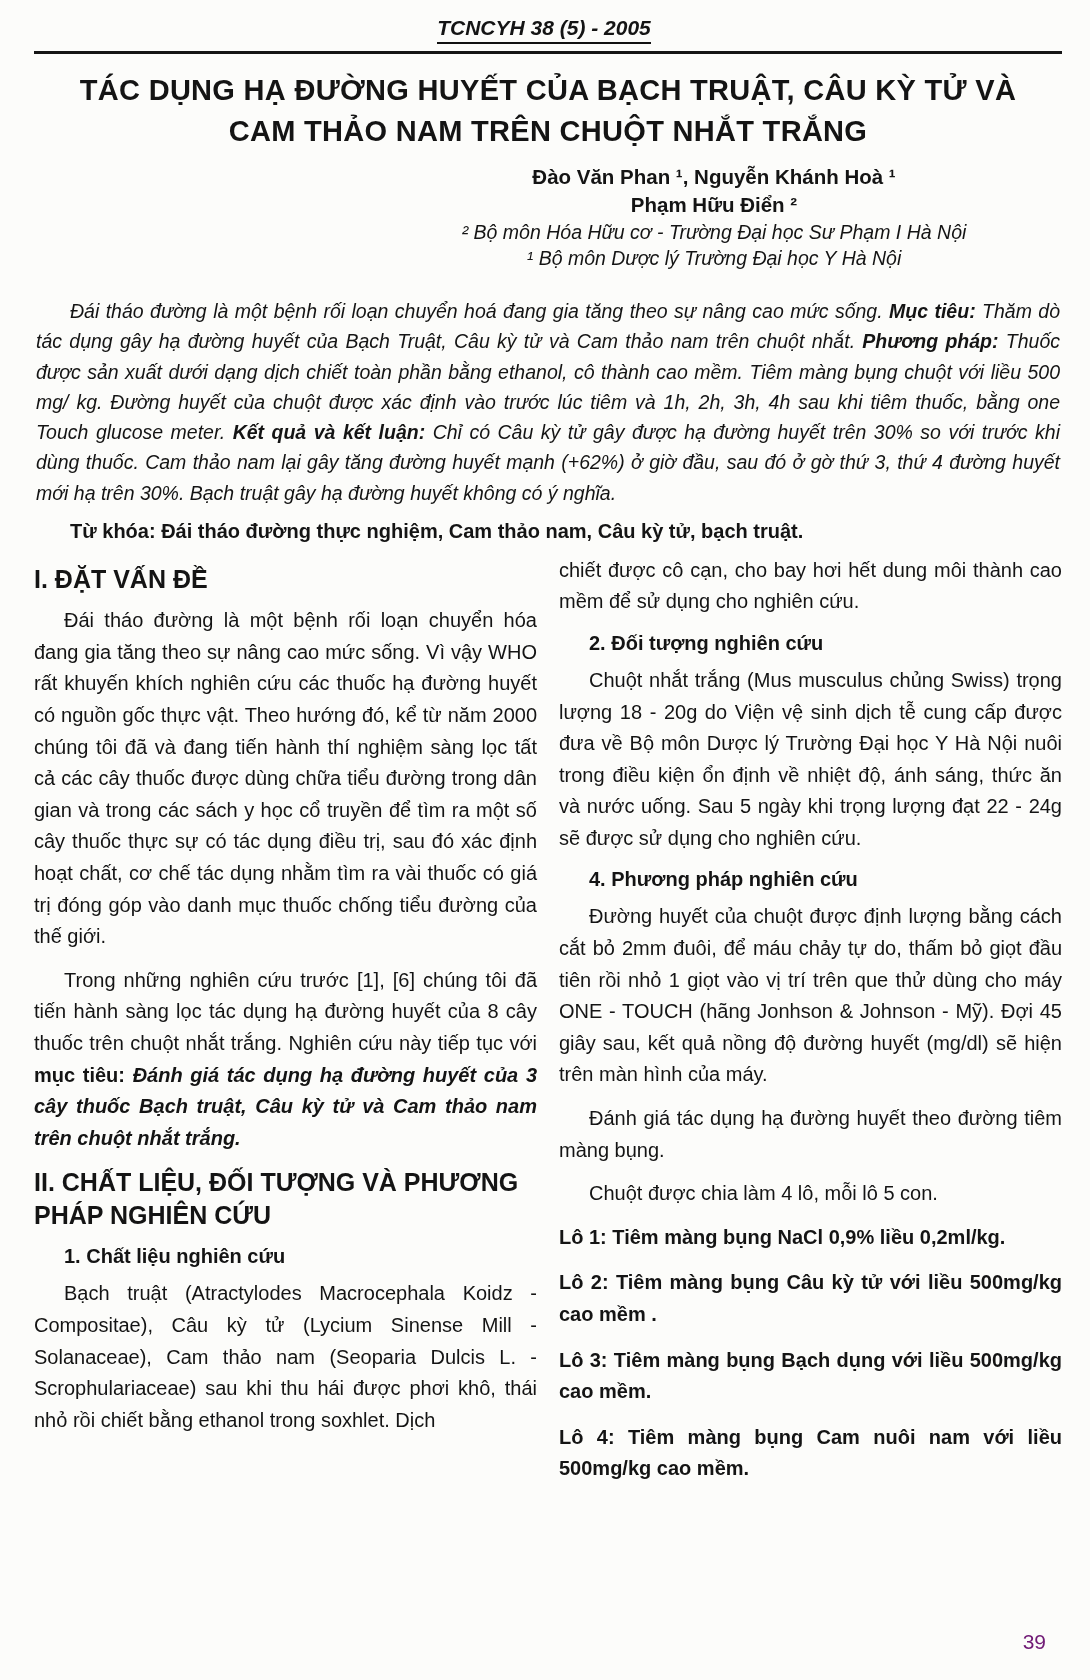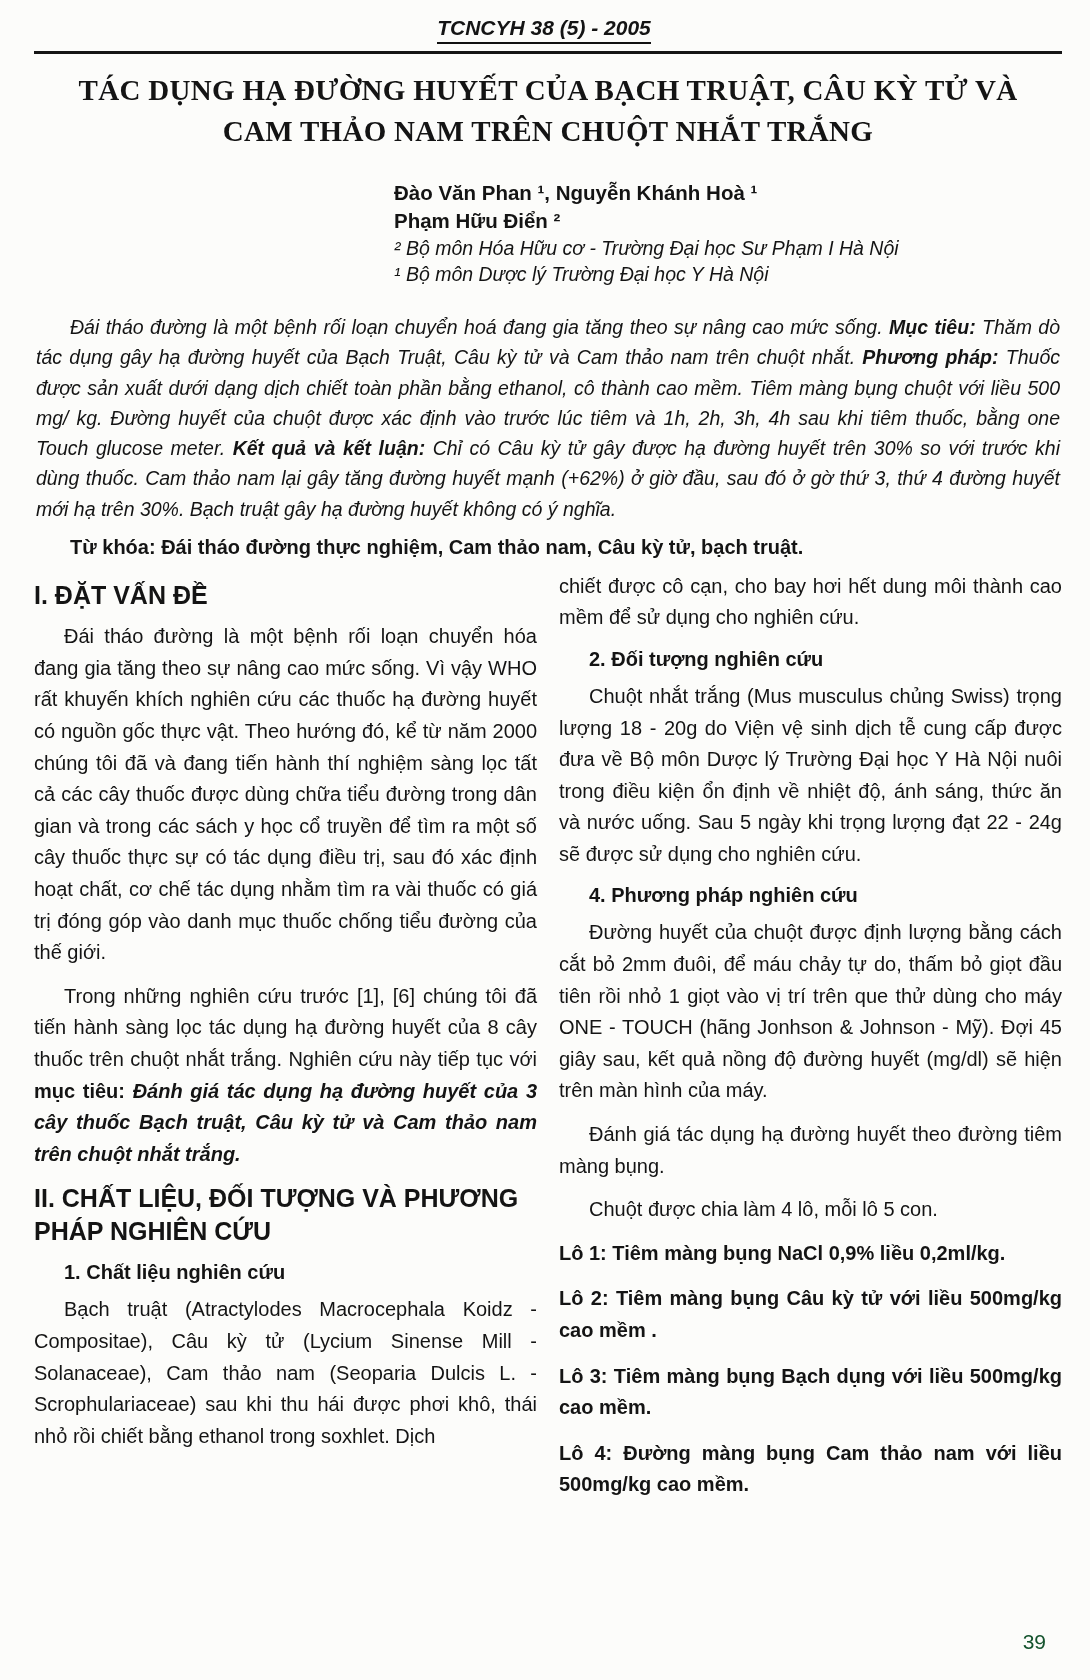--- a/index.html
+++ b/index.html
@@ -17,26 +17,25 @@
 
   .journal-header { text-align: center; padding-right: 8px; }
   .journal-ref {
     font-weight: bold; font-style: italic; font-size: 21px;
     border-bottom: 2px solid #111; padding-bottom: 2px; display: inline-block;
   }
   .top-rule { border: none; border-top: 3px solid #151515; margin: 7px 0 8px 0; }
 
   .title {
     font-size: 29px; font-weight: bold; text-align: center;
-    line-height: 1.4; margin: 16px auto 30px auto; max-width: 1010px;
+    line-height: 1.4; margin: 16px auto 14px auto; max-width: 1010px;
     letter-spacing: 0.3px;
-    font-family: Liberation Serif, serif;
   }
 
-  .authors { width: 640px; margin-left: 360px; text-align: left; margin-top: 8px; }
+  .authors { width: 640px; margin-left: 360px; text-align: center; margin-top: 8px; }
   .author-line { font-weight: bold; font-size: 20.5px; margin: 4px 0; }
   .affiliation { font-style: italic; font-size: 19.5px; margin: 3px 0; }
 
   .abstract {
     margin: 26px 2px 0 2px; font-style: italic; font-size: 19.5px;
     line-height: 1.55; text-align: justify; text-indent: 34px;
   }
   .b { font-weight: bold; }
   .bi { font-weight: bold; font-style: italic; }
 
@@ -53,21 +52,21 @@
 
   .para {
     font-size: 20px; line-height: 1.58; text-align: justify;
     margin: 0 0 12px 0; text-indent: 30px;
   }
   .para.no-indent { text-indent: 0; }
   .para.lot { text-indent: 0; margin-bottom: 14px; font-weight: bold; }
 
   .page-number {
     position: absolute; right: 44px; bottom: 26px;
-    font-size: 21px; color: #14532d;
+    font-size: 21px; color: #701a75;
   }
 </style>
 </head>
 <body>
 
 <div class="page">
 
   <div class="journal-header">
     <span class="journal-ref">TCNCYH 38 (5) - 2005</span>
   </div>
@@ -113,20 +112,20 @@
       <p class="para no-indent">chiết được cô cạn, cho bay hơi hết dung môi thành cao mềm để sử dụng cho nghiên cứu.</p>
       <h3 class="sub-heading">2. Đối tượng nghiên cứu</h3>
       <p class="para">Chuột nhắt trắng (Mus musculus chủng Swiss) trọng lượng 18 - 20g do Viện vệ sinh dịch tễ cung cấp được đưa về Bộ môn Dược lý Trường Đại học Y Hà Nội nuôi trong điều kiện ổn định về nhiệt độ, ánh sáng, thức ăn và nước uống. Sau 5 ngày khi trọng lượng đạt 22 - 24g sẽ được sử dụng cho nghiên cứu.</p>
       <h3 class="sub-heading">4. Phương pháp nghiên cứu</h3>
       <p class="para">Đường huyết của chuột được định lượng bằng cách cắt bỏ 2mm đuôi, để máu chảy tự do, thấm bỏ giọt đầu tiên rồi nhỏ 1 giọt vào vị trí trên que thử dùng cho máy ONE - TOUCH (hãng Jonhson &amp; Johnson - Mỹ). Đợi 45 giây sau, kết quả nồng độ đường huyết (mg/dl) sẽ hiện trên màn hình của máy.</p>
       <p class="para">Đánh giá tác dụng hạ đường huyết theo đường tiêm màng bụng.</p>
       <p class="para">Chuột được chia làm 4 lô, mỗi lô 5 con.</p>
       <p class="para lot">Lô 1: Tiêm màng bụng NaCl 0,9% liều 0,2ml/kg.</p>
       <p class="para lot">Lô 2: Tiêm màng bụng Câu kỳ tử với liều 500mg/kg cao mềm .</p>
       <p class="para lot">Lô 3: Tiêm màng bụng Bạch dụng với liều 500mg/kg cao mềm.</p>
-      <p class="para lot">Lô 4: Đường màng bụng Cam thảo nam với liều 500mg/kg cao mềm.</p>
+      <p class="para lot">Lô 4: Tiêm màng bụng Cam nuôi nam với liều 500mg/kg cao mềm.</p>
     </div>
 
   </div>
 
 </div>
 
 <div class="page-number">39</div>
 
 </body></html>

